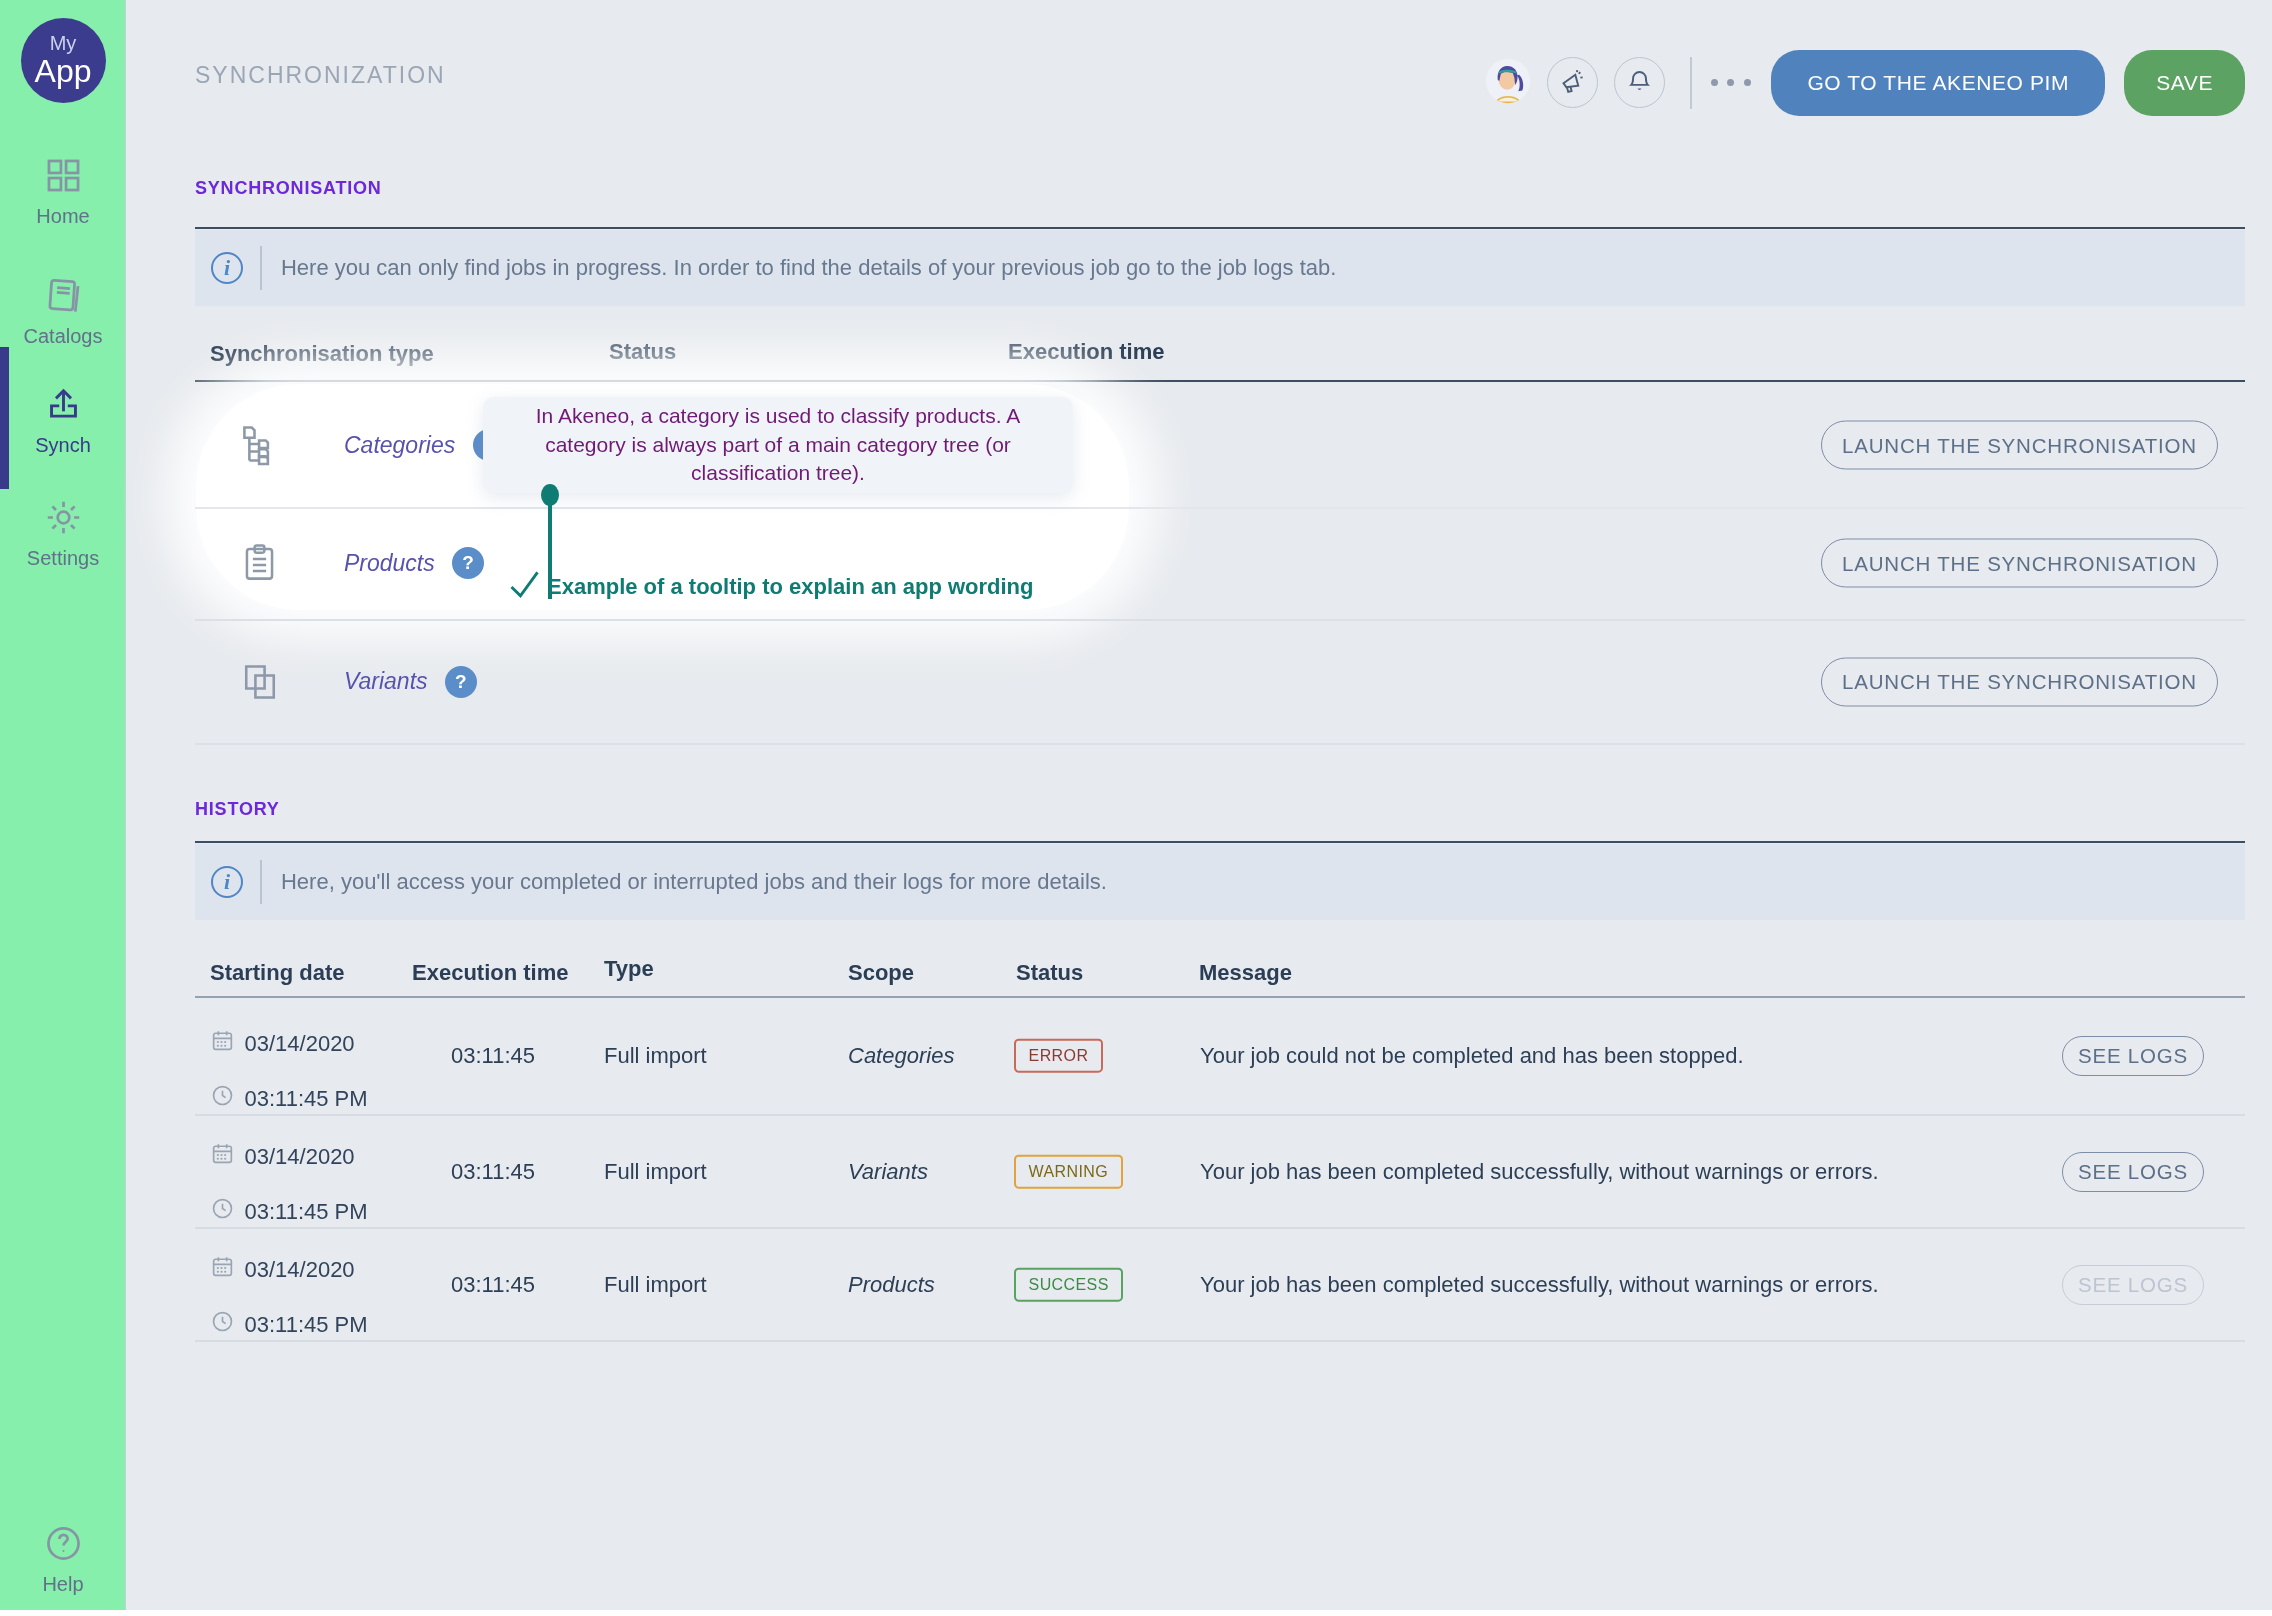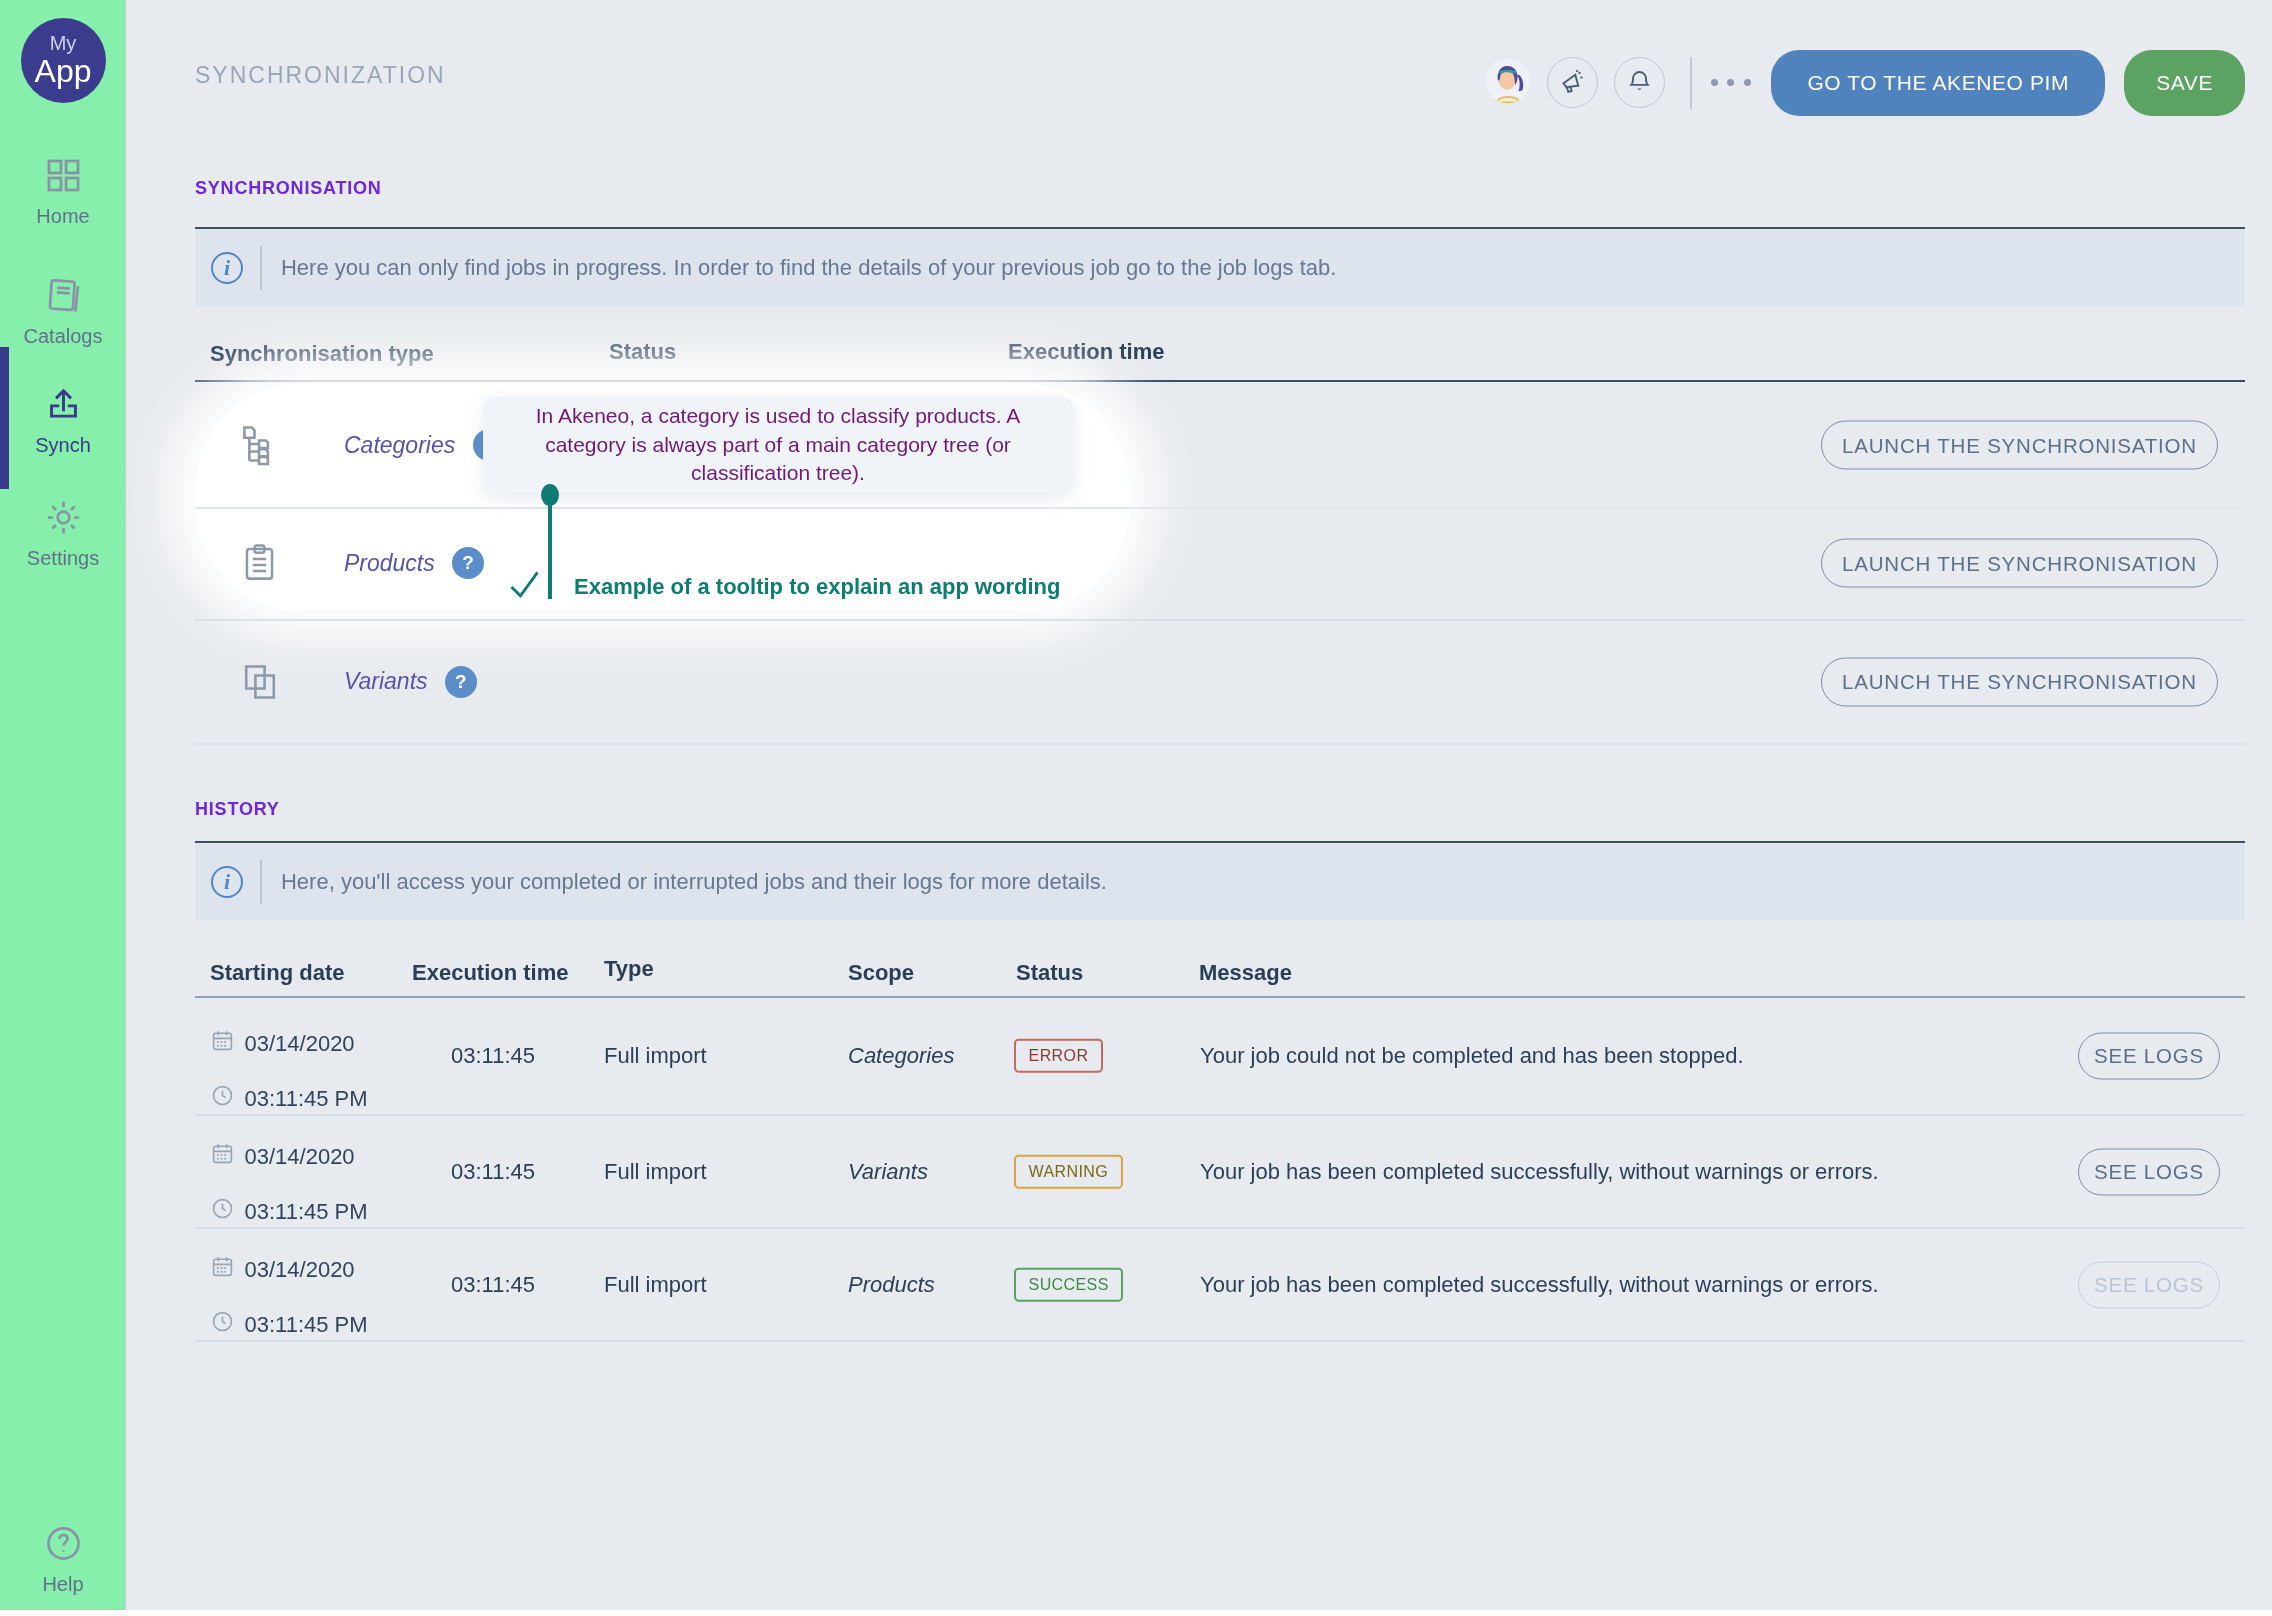--- a/index.html
+++ b/index.html
@@ -69,36 +69,36 @@
                  font-family:inherit; color:#5d7089; font-size:20.5px; letter-spacing:0.8px; cursor:pointer; }
   .btn-launch { right:27px; width:397px; height:49px; top:50%; transform:translateY(-50%); }
 
   
   .tooltip-box { left:483px; top:397px; width:590px; height:96px; background:#f0f4f9; border-radius:11px;
                  box-shadow:0 4.7px 17.4px rgba(120,140,170,0.18);
                  display:flex; align-items:center; justify-content:center; padding:0 36px; }
   .tooltip-box p { font-size:21px; color:#701a75; text-align:center; line-height:1.35; }
   .pointer-dot { left:541px; top:484px; width:18px; height:22px; border-radius:50%; background:#0e7c72; }
   .pointer-line { left:548px; top:503px; width:4px; height:96px; background:#0e7c72; }
-  .tooltip-caption { left:505px; top:565px; height:44px; display:flex; align-items:center; gap:30px; }
+  .tooltip-caption { left:505px; top:565px; height:44px; display:flex; align-items:center; gap:3px; }
   .tooltip-caption span { font-size:22px; font-weight:600; color:#0e7c72; }
 
   
   .hist-underline { left:195px; top:996px; width:2050px; height:1.6px; background:#97a2b1; }
   .hist-row { left:195px; width:2050px; }
   .date-cell { left:15px; top:0; height:100%; display:flex; flex-direction:column; justify-content:flex-end; gap:24px; }
   .date-line { display:flex; align-items:center; gap:9.5px; font-size:22px; color:#31445c; }
   .date-line svg { stroke:#9aa5b3; flex:0 0 auto; }
   .cell { top:50%; transform:translateY(-50%); font-size:22px; color:#2c3f56; }
   .badge { top:50%; transform:translateY(-50%); border-radius:4.7px; border:2.4px solid; padding:6.3px 12.6px;
            font-size:16px; letter-spacing:0.4px; font-weight:500; }
   .badge-error   { border-color:#c76a5a; color:#8e3a31; }
   .badge-warning { border-color:#e0a33e; color:#7c6917; }
   .badge-success { border-color:#58a360; color:#3e8a49; }
-  .btn-seelogs { right:25px; width:142px; height:47px; top:50%; transform:translateY(-50%); }
+  .btn-seelogs { right:41px; width:142px; height:40px; top:50%; transform:translateY(-50%); }
   .btn-seelogs.disabled { border-color:#c6cdd7; color:#bcc5d1; cursor:default; }
 
   .bottom-strip { left:0; top:1610px; width:2273px; height:6.3px; background:#ffffff; }
 </style>
 </head>
 <body>
 
 <div id="screen">
 
   <div class="abs sidebar">

